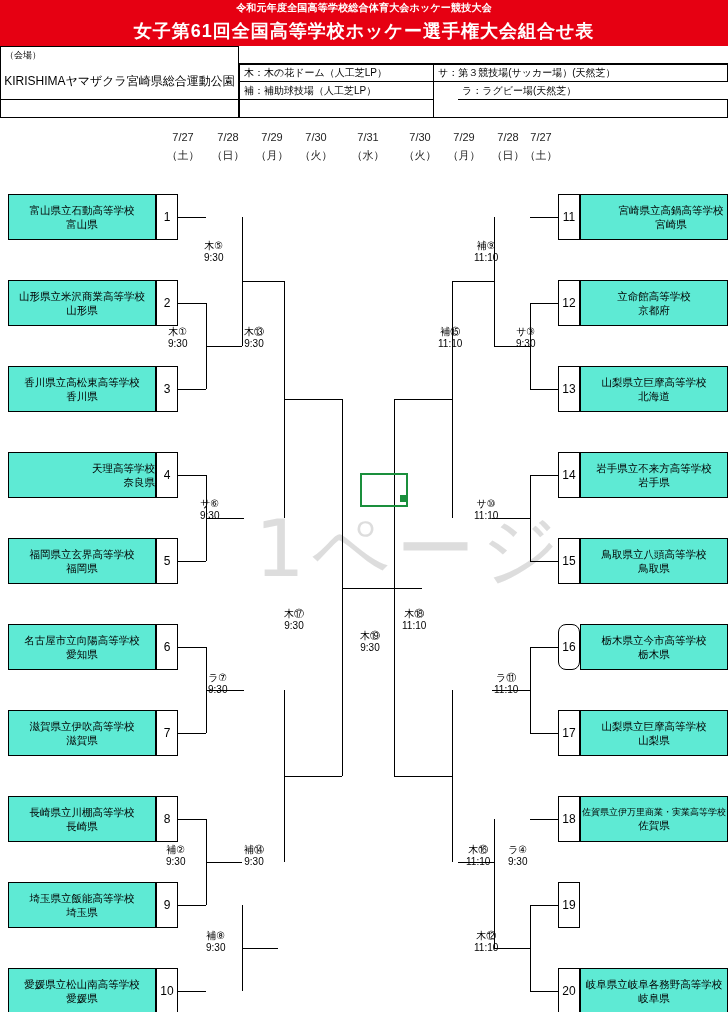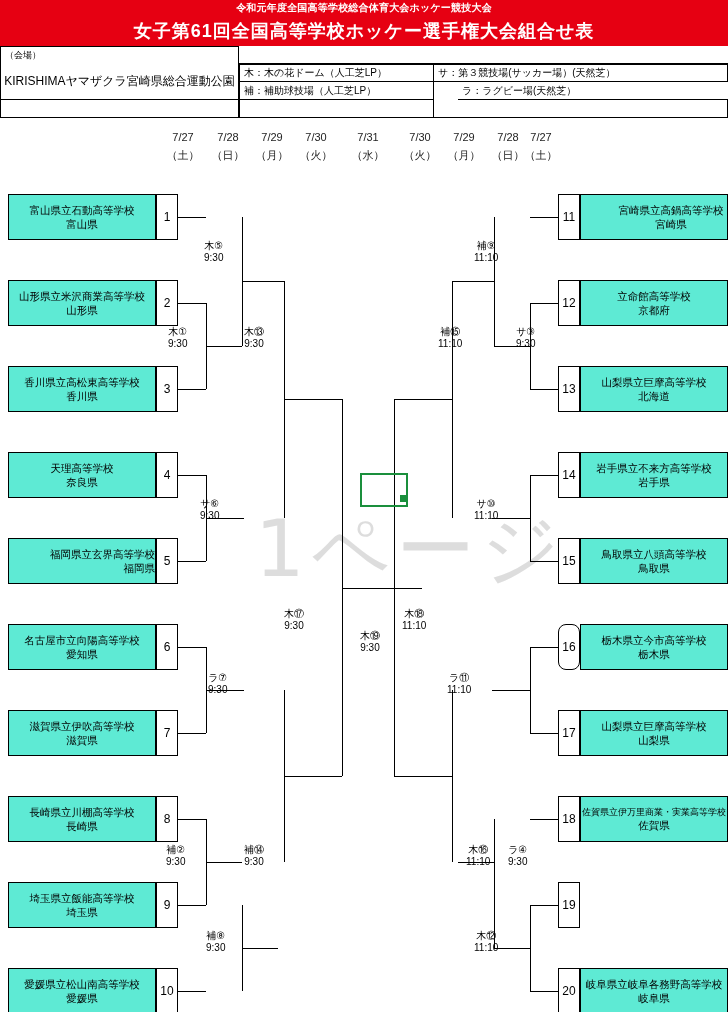--- a/index.html
+++ b/index.html
@@ -123,26 +123,26 @@
     <div class="team" style="top: 112px; left: 8px;">
       <div>山形県立米沢商業高等学校</div>
       <div class="pref">山形県</div>
     </div>
     <div class="seed" style="top: 112px; left: 156px;">2</div>
     <div class="team" style="top: 198px; left: 8px;">
       <div>香川県立高松東高等学校</div>
       <div class="pref">香川県</div>
     </div>
     <div class="seed" style="top: 198px; left: 156px;">3</div>
-    <div class="team" style="top: 284px; left: 8px;">
+    <div class="team" style="top: 284px; left: 8px; align-items: flex-end;">
       <div>天理高等学校</div>
       <div class="pref">奈良県</div>
     </div>
     <div class="seed" style="top: 284px; left: 156px;">4</div>
-    <div class="team" style="top: 370px; left: 8px; align-items: flex-end;">
+    <div class="team" style="top: 370px; left: 8px;">
       <div>福岡県立玄界高等学校</div>
       <div class="pref">福岡県</div>
     </div>
     <div class="seed" style="top: 370px; left: 156px;">5</div>
     <div class="team" style="top: 456px; left: 8px;">
       <div>名古屋市立向陽高等学校</div>
       <div class="pref">愛知県</div>
     </div>
     <div class="seed" style="top: 456px; left: 156px;">6</div>
     <div class="team" style="top: 542px; left: 8px;">
@@ -325,21 +325,21 @@
       <div>9:30</div>
     </div>
     <div class="mlabel" style="left: 474px; top: 330px;">
       <div>サ⑩</div>
       <div>11:10</div>
     </div>
     <div class="mlabel" style="left: 402px; top: 440px;">
       <div>木⑱</div>
       <div>11:10</div>
     </div>
-    <div class="mlabel" style="left: 447px; top: 504px;">
+    <div class="mlabel" style="left: 494px; top: 504px;">
       <div>ラ⑪</div>
       <div>11:10</div>
     </div>
     <div class="mlabel" style="left: 466px; top: 676px;">
       <div>木⑯</div>
       <div>11:10</div>
     </div>
     <div class="mlabel" style="left: 508px; top: 676px;">
       <div>ラ④</div>
       <div>9:30</div>

